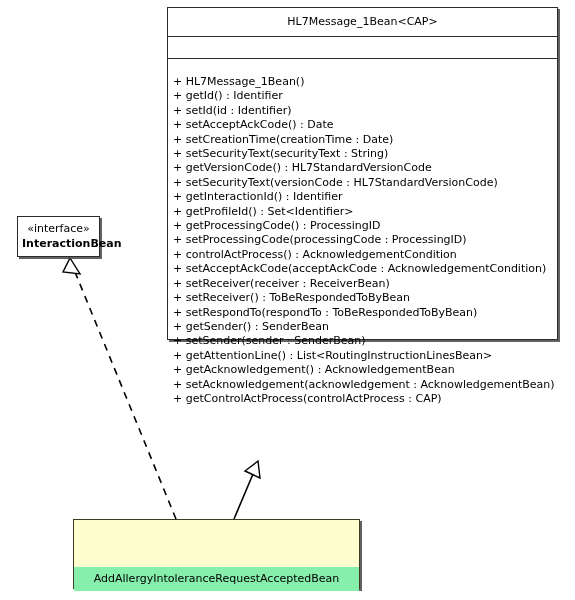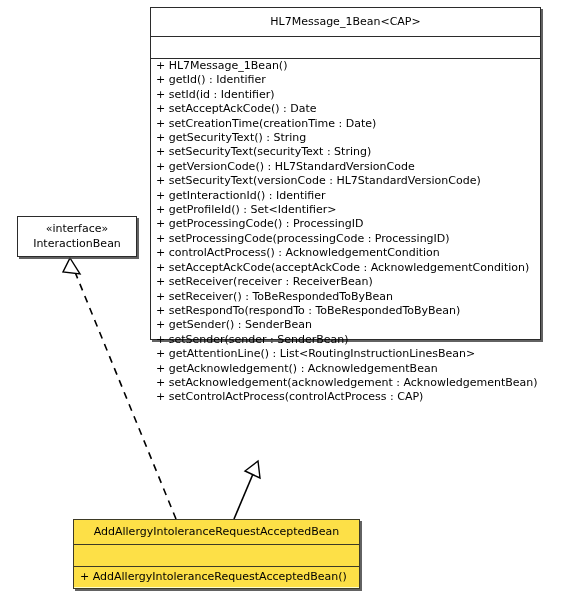--- a/index.html
+++ b/index.html
@@ -48,76 +48,78 @@
     text-align: center;
     font-size: 11px;
     color: #000000;
     line-height: 14px;
     padding: 6px 4px 6px 4px;
   }
   .empty-compartment {
     height: 14px;
   }
   .ops-compartment {
-    padding: 0 5px 4px 5px;
+    padding: 16px 5px 4px 5px;
   }
   .op-line {
     font-size: 11px;
     color: #000000;
     line-height: 14.4px;
     white-space: nowrap;
     text-align: left;
   }
 
   
   #main-class {
-    left: 150px;
+    left: 167px;
     top: 7px;
     width: 391px;
     height: 333px;
   }
   #main-class .name-compartment {
     height: 28px;
     padding-top: 7px;
   }
   #main-class .empty-compartment {
     height: 22px;
   }
 
   
   #interface-box {
     left: 17px;
     top: 216px;
-    width: 120px;
+    width: 83px;
     height: 41px;
   }
   #interface-box .name-compartment {
     padding: 5px 4px 4px 4px;
     line-height: 14.5px;
   }
   .stereotype {
     display: block;
     font-size: 11px;
   }
   .iface-name {
     display: block;
     font-size: 11px;
+    font-weight: bold;
   }
 
   
   #sub-class {
     left: 73px;
     top: 519px;
     width: 287px;
     height: 70px;
     background: #fefece;
     border: 1px solid #3d3a26;
   }
   #sub-class .compartment {
-    background: #fde047;
+    background: #86efac;
+    margin-top: 47px;
   }
   #sub-class .compartment + .compartment {
     border-top: 1px solid #3d3a26;
   }
   #sub-class .name-compartment {
     height: 24px;
     padding: 5px 4px 4px 4px;
   }
   #sub-class .empty-compartment {
     height: 22px;
@@ -146,39 +148,38 @@
 
   <div class="uml-box" id="main-class">
     <div class="compartment name-compartment">HL7Message_1Bean&lt;CAP&gt;</div>
     <div class="compartment empty-compartment"></div>
     <div class="compartment ops-compartment">
       <div class="op-line">+ HL7Message_1Bean()</div>
       <div class="op-line">+ getId() : Identifier</div>
       <div class="op-line">+ setId(id : Identifier)</div>
       <div class="op-line">+ setAcceptAckCode() : Date</div>
       <div class="op-line">+ setCreationTime(creationTime : Date)</div>
-      <div class="op-line">+ getSecurityText() : String</div>
       <div class="op-line">+ setSecurityText(securityText : String)</div>
       <div class="op-line">+ getVersionCode() : HL7StandardVersionCode</div>
       <div class="op-line">+ setSecurityText(versionCode : HL7StandardVersionCode)</div>
       <div class="op-line">+ getInteractionId() : Identifier</div>
       <div class="op-line">+ getProfileId() : Set&lt;Identifier&gt;</div>
       <div class="op-line">+ getProcessingCode() : ProcessingID</div>
       <div class="op-line">+ setProcessingCode(processingCode : ProcessingID)</div>
       <div class="op-line">+ controlActProcess() : AcknowledgementCondition</div>
       <div class="op-line">+ setAcceptAckCode(acceptAckCode : AcknowledgementCondition)</div>
       <div class="op-line">+ setReceiver(receiver : ReceiverBean)</div>
       <div class="op-line">+ setReceiver() : ToBeRespondedToByBean</div>
       <div class="op-line">+ setRespondTo(respondTo : ToBeRespondedToByBean)</div>
       <div class="op-line">+ getSender() : SenderBean</div>
       <div class="op-line">+ setSender(sender : SenderBean)</div>
       <div class="op-line">+ getAttentionLine() : List&lt;RoutingInstructionLinesBean&gt;</div>
       <div class="op-line">+ getAcknowledgement() : AcknowledgementBean</div>
       <div class="op-line">+ setAcknowledgement(acknowledgement : AcknowledgementBean)</div>
-      <div class="op-line">+ setControlActProcess(controlActProcess : CAP)</div>
+      <div class="op-line">+ getControlActProcess(controlActProcess : CAP)</div>
     </div>
   </div>
 
   <div class="uml-box" id="interface-box">
     <div class="compartment name-compartment">
       <span class="stereotype">«interface»</span>
       <span class="iface-name">InteractionBean</span>
     </div>
   </div>
 

